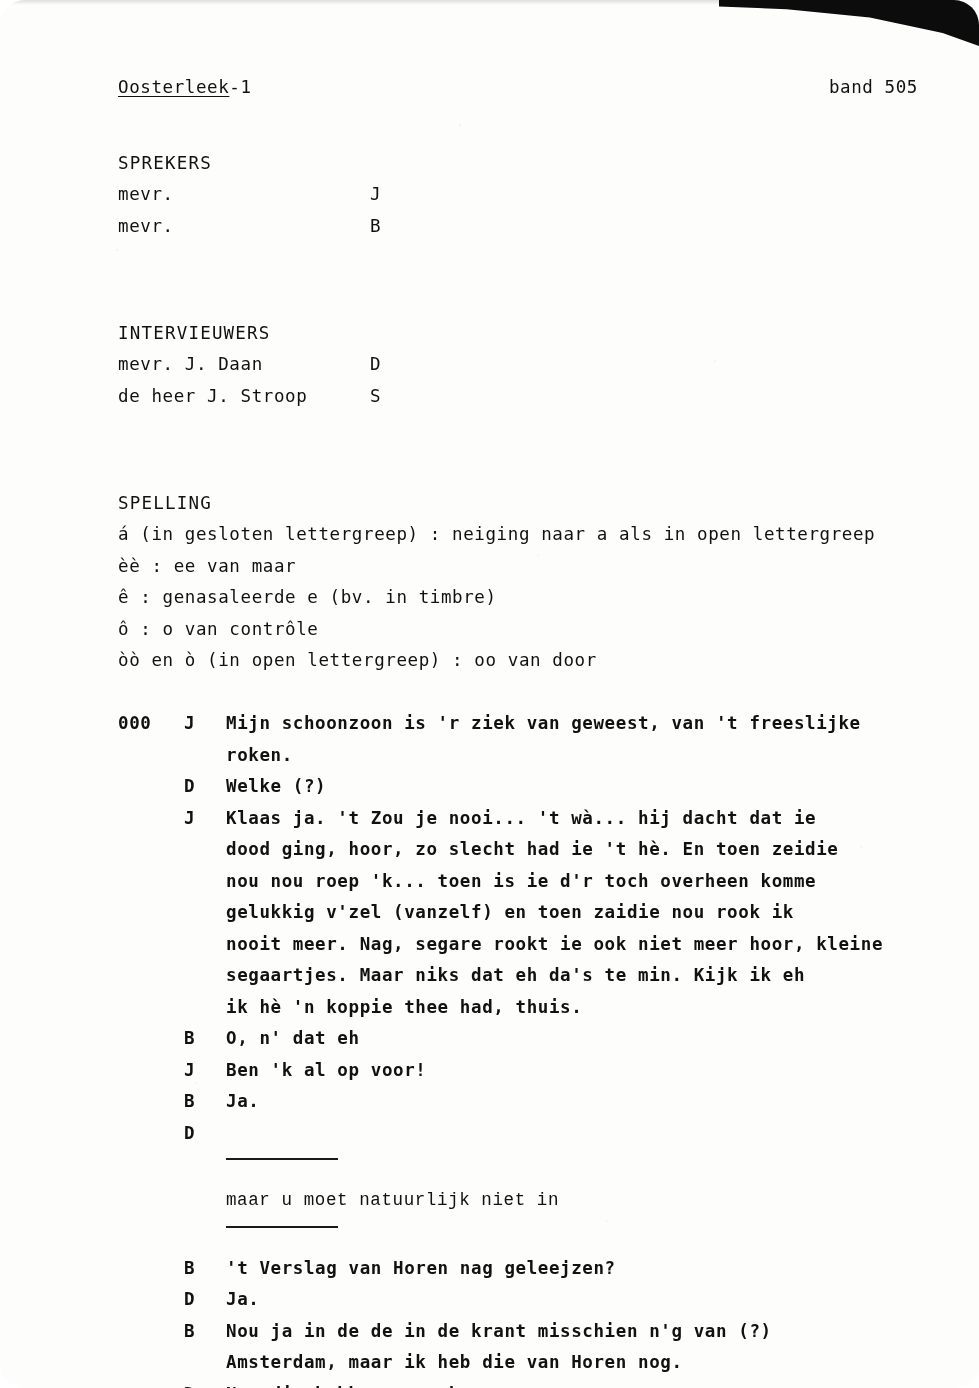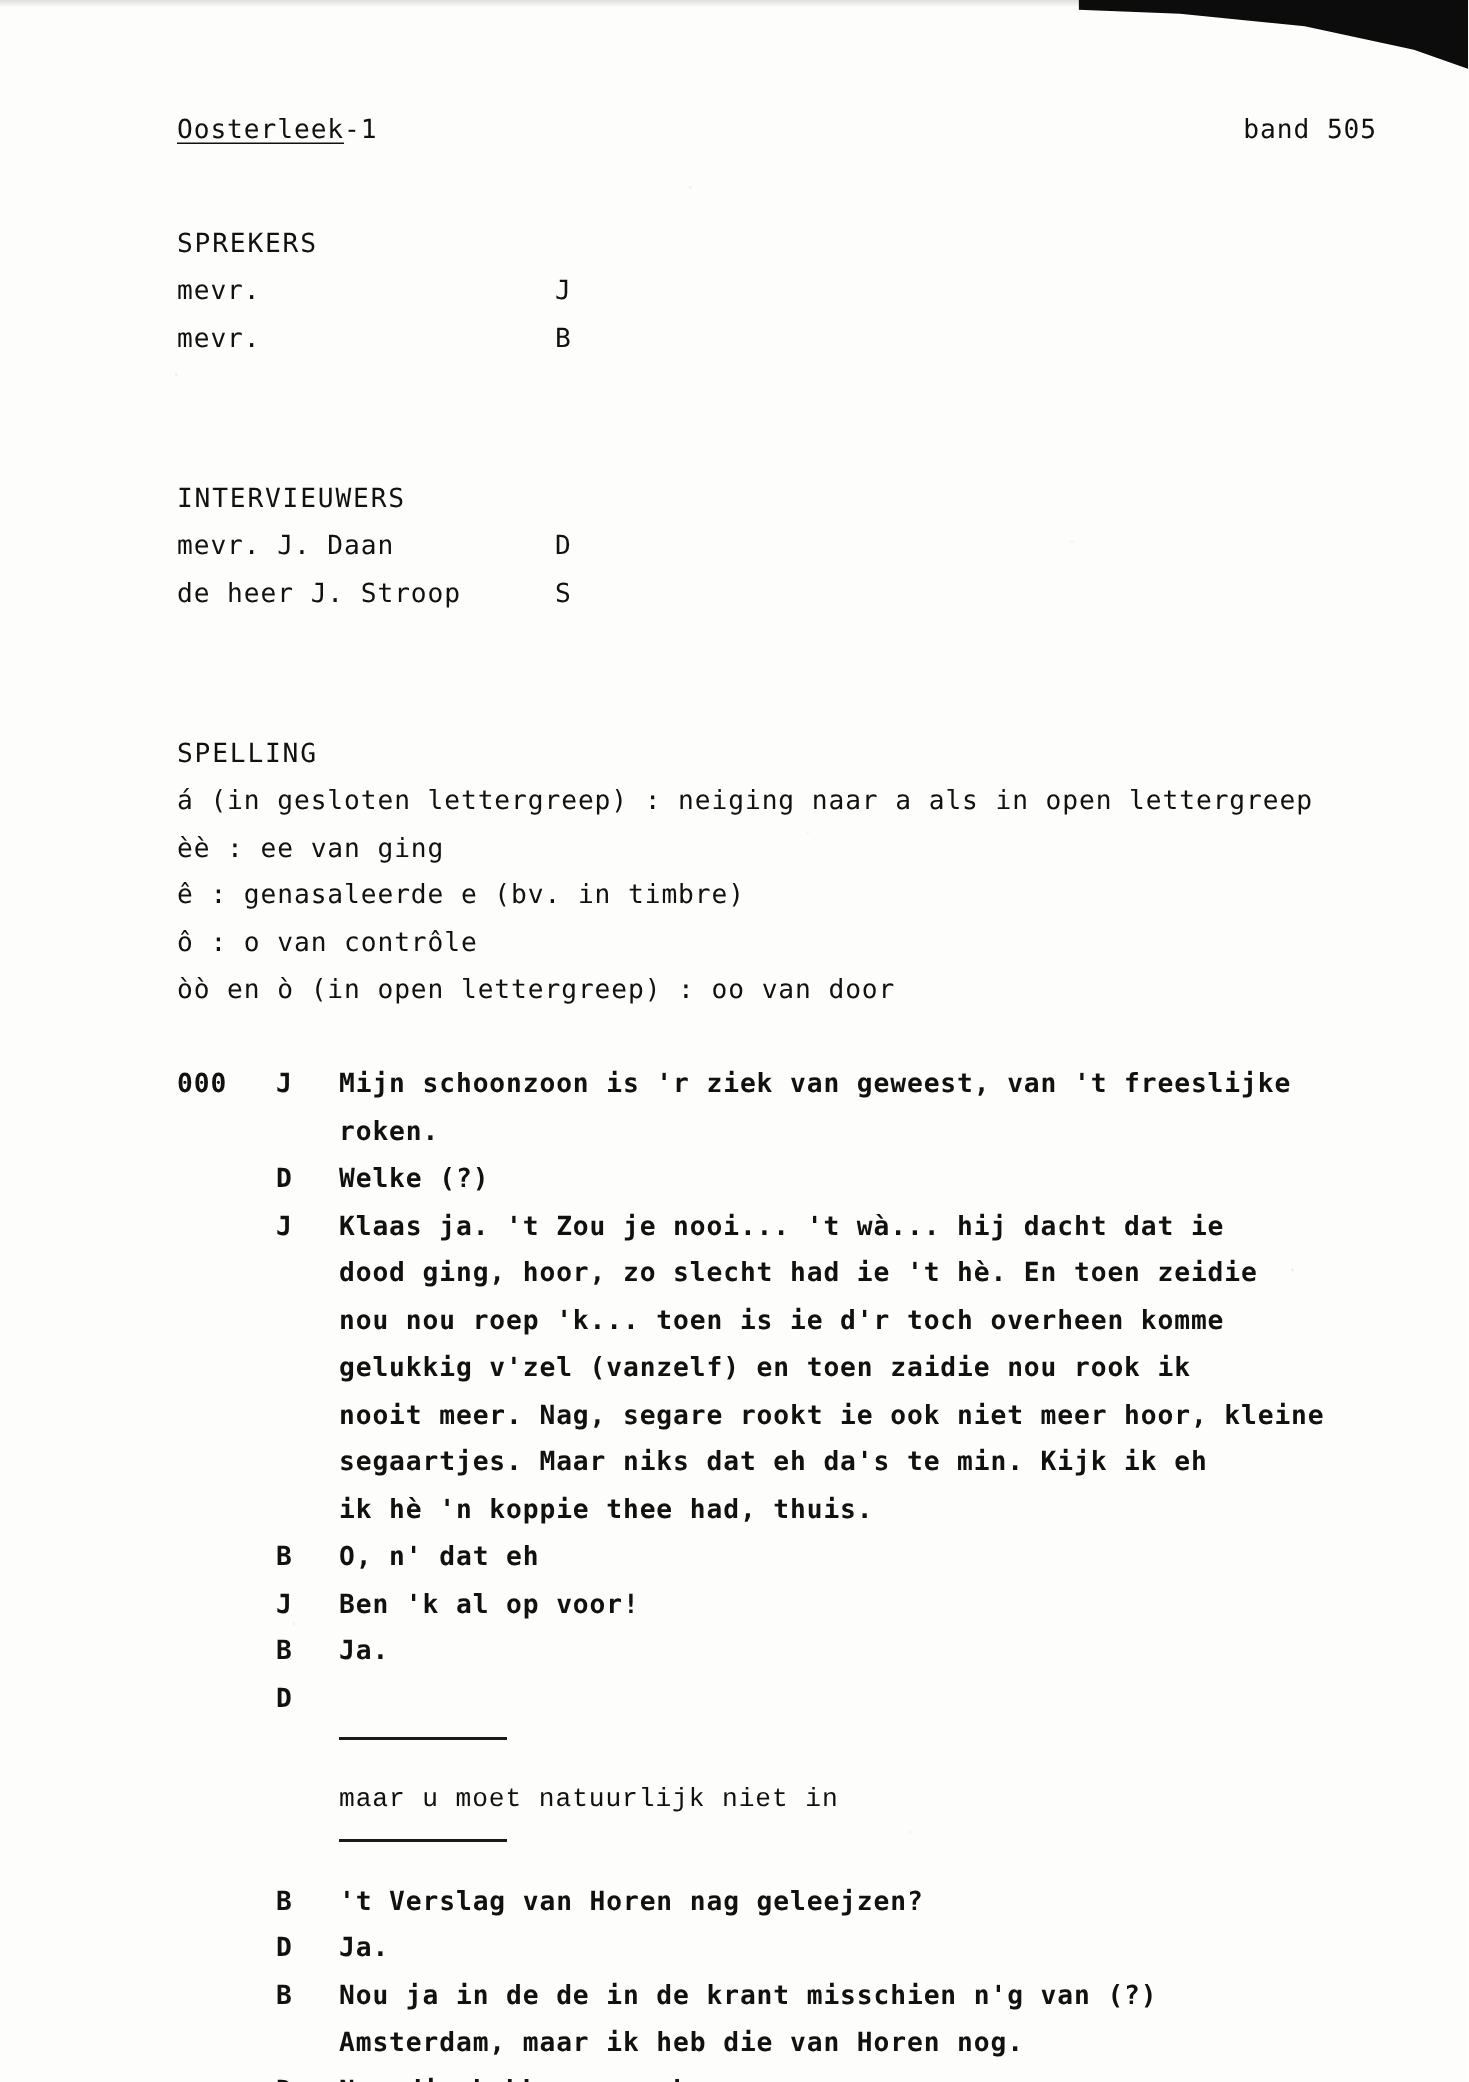--- a/index.html
+++ b/index.html
@@ -8,20 +8,21 @@
     background: #ffffff;
   }
   #page {
     position: relative;
     width: 979px;
     height: 1388px;
     background: #fdfdfb;
     overflow: hidden;
     font-family: "DejaVu Sans Mono", "Liberation Mono", monospace;
     color: #111;
+    border-radius: 25px;
   }
   
   #page::after {
     content: "";
     position: absolute;
     inset: 0;
     pointer-events: none;
     background-image:
       radial-gradient(circle at 12% 18%, rgba(0,0,0,0.05) 0 1px, transparent 1.2px),
       radial-gradient(circle at 47% 9%, rgba(0,0,0,0.05) 0 1px, transparent 1.2px),
@@ -150,21 +151,21 @@
     </div>
     <div class="spk-row">
       <span class="who">de heer J. Stroop</span>
       <span class="code">S</span>
     </div>
 
     <div class="blank"></div>
 
     <div class="line sect-title">SPELLING</div>
     <div class="line">á (in gesloten lettergreep) : neiging naar a als in open lettergreep</div>
-    <div class="line">èè : ee van ging</div>
+    <div class="line">èè : ee van maar</div>
     <div class="line">ê : genasaleerde e (bv. in timbre)</div>
     <div class="line">ô : o van contrôle</div>
     <div class="line">òò en ò (in open lettergreep) : oo van door</div>
 
     <div class="blank"></div>
 
     <div class="hang">
       <span class="code">000</span>
       <span class="spk">J</span>
       <span class="txt">Mijn schoonzoon is 'r ziek van geweest, van 't freeslijke

